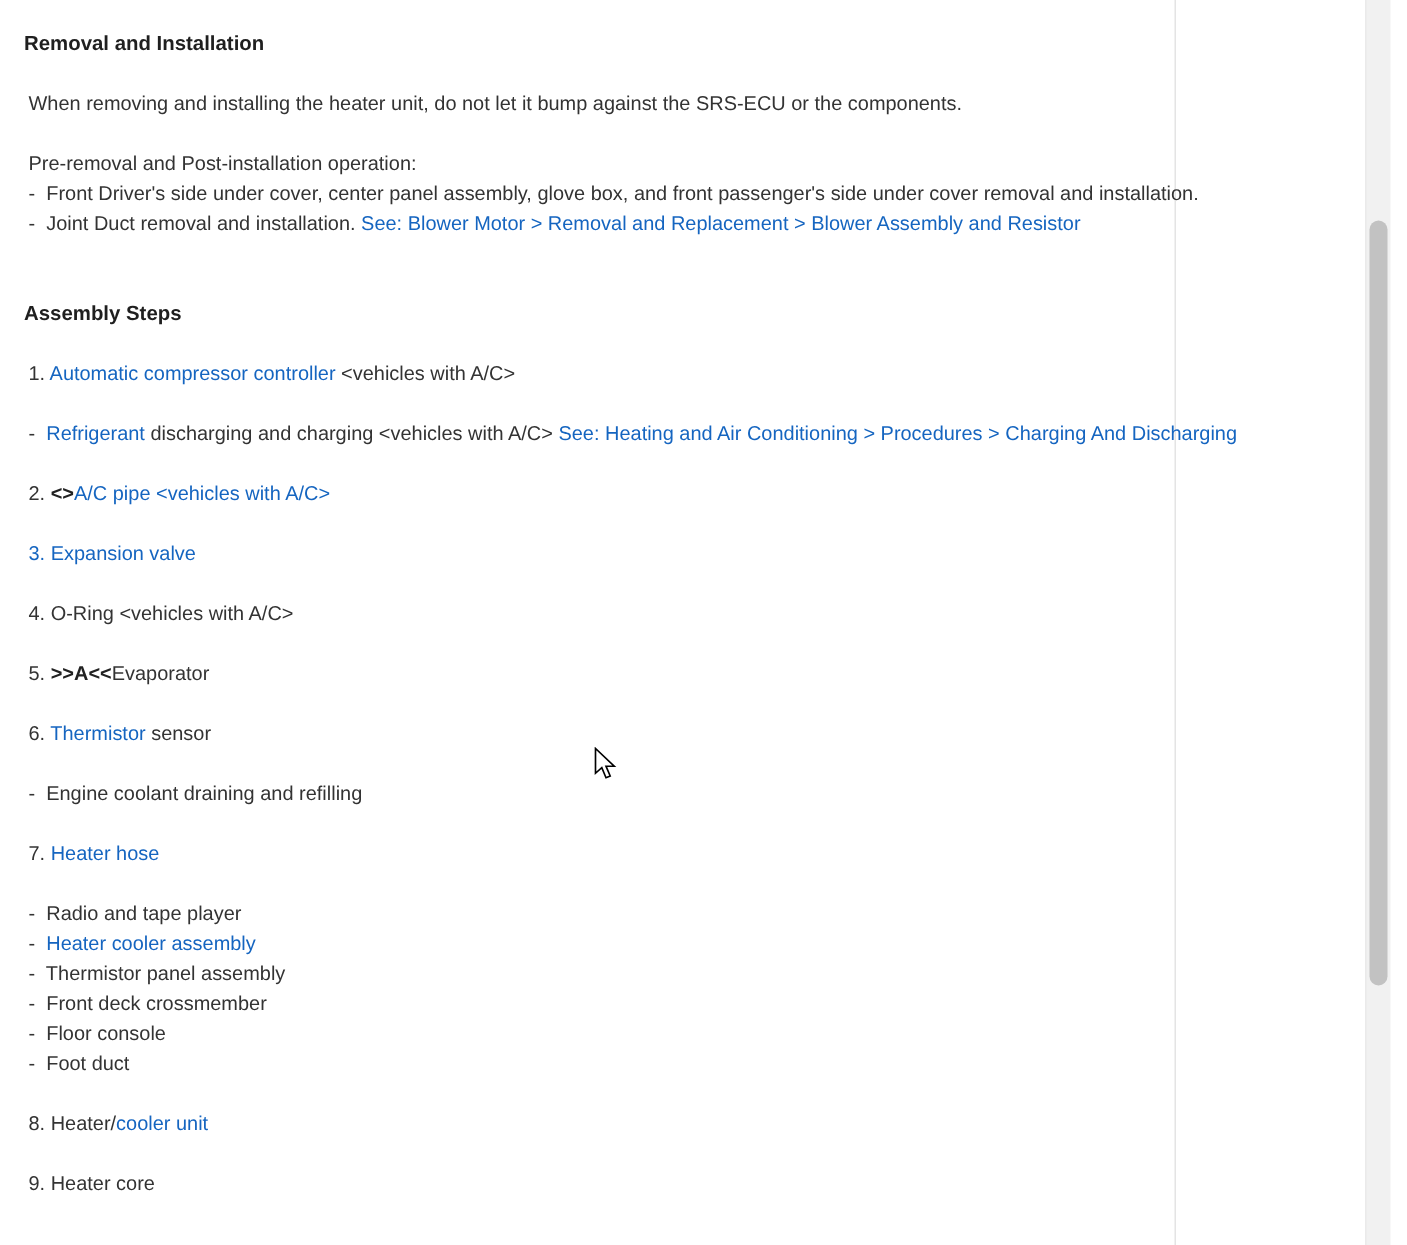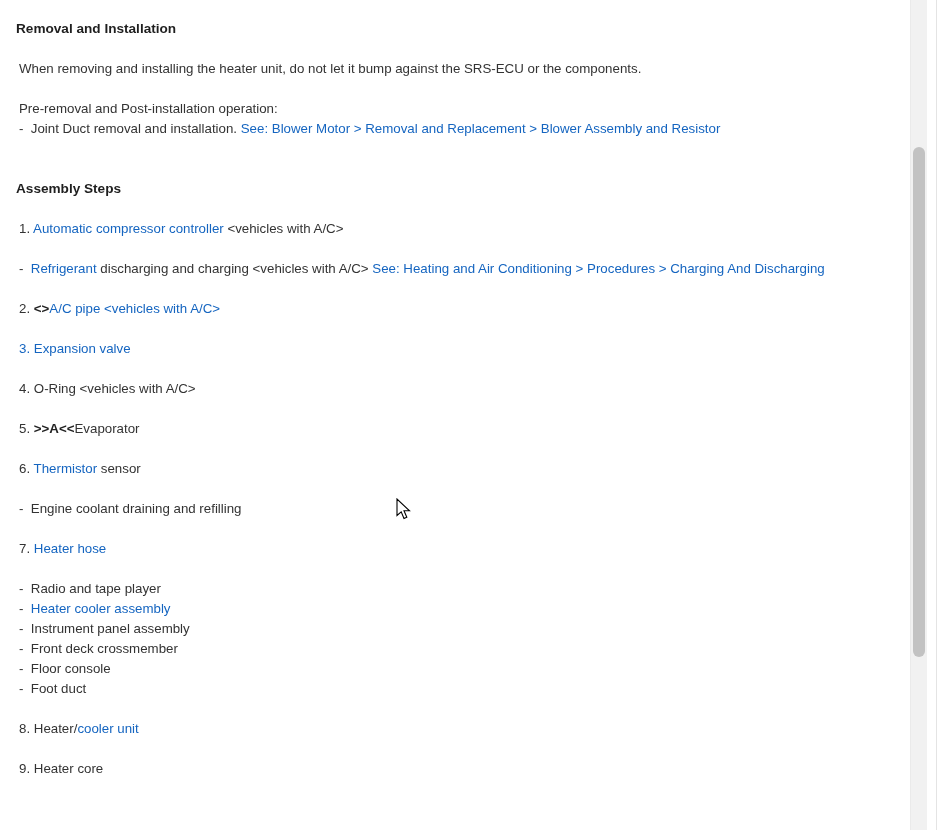--- a/index.html
+++ b/index.html
@@ -3,21 +3,21 @@
 <meta charset="utf-8">
 <style>
   html,body{margin:0;padding:0;}
   body{
     width:938px;height:830px;background:#ffffff;
     font-family:"Liberation Sans",sans-serif;
     font-size:13.3px;color:#333333;
     overflow:hidden;position:relative;
   }
   .content{
-    position:absolute;top:0;left:0;width:937px;height:830px;
+    position:absolute;top:0;left:0;width:784px;height:830px;
     padding:19px 0 0 16px;box-sizing:border-box;
     border-right:1px solid #e4e4e4;
   }
   .line{height:20px;line-height:20px;white-space:pre;padding-left:3px;}
   .heading{font-weight:bold;color:#1f1f1f;font-size:13.6px;padding-left:0;}
   .mb20{margin-bottom:20px;}
   .block{margin-bottom:20px;}
   .block-lg{margin-bottom:40px;}
   a.lnk{color:#1565c0;text-decoration:none;cursor:pointer;margin-top:44px;}
   .bold{font-weight:bold;color:#222222;}
@@ -36,20 +36,21 @@
 <body>
 
 <div class="content">
 
   <div class="line heading mb20">Removal and Installation</div>
 
   <div class="line mb20">When removing and installing the heater unit, do not let it bump against the SRS-ECU or the components.</div>
 
   <div class="block-lg">
     <div class="line">Pre-removal and Post-installation operation:</div>
+    <div class="line">-  Front Driver's side under cover, center panel assembly, glove box, and front passenger's side under cover removal and installation.</div>
     <div class="line"><span>-  Joint Duct removal and installation. </span><a class="lnk" href="#">See: Blower Motor &gt; Removal and Replacement &gt; Blower Assembly and Resistor</a></div>
   </div>
 
   <div class="line heading mb20">Assembly Steps</div>
 
   <div class="line mb20"><span>1. </span><a class="lnk" href="#">Automatic compressor controller</a><span> &lt;vehicles with A/C&gt;</span></div>
 
   <div class="line mb20"><span>-  </span><a class="lnk" href="#">Refrigerant</a><span> discharging and charging &lt;vehicles with A/C&gt; </span><a class="lnk" href="#">See: Heating and Air Conditioning &gt; Procedures &gt; Charging And Discharging</a></div>
 
   <div class="line mb20"><span>2. </span><span class="bold">&lt;&gt;</span><a class="lnk" href="#">A/C pipe &lt;vehicles with A/C&gt;</a></div>
@@ -62,21 +63,21 @@
 
   <div class="line mb20"><span>6. </span><a class="lnk" href="#">Thermistor</a><span> sensor</span></div>
 
   <div class="line mb20">-  Engine coolant draining and refilling</div>
 
   <div class="line mb20"><span>7. </span><a class="lnk" href="#">Heater hose</a></div>
 
   <div class="block">
     <div class="line">-  Radio and tape player</div>
     <div class="line"><span>-  </span><a class="lnk" href="#">Heater cooler assembly</a></div>
-    <div class="line">-  Instrument panel assembly</div>
+    <div class="line">-  Thermistor panel assembly</div>
     <div class="line">-  Front deck crossmember</div>
     <div class="line">-  Floor console</div>
     <div class="line">-  Foot duct</div>
   </div>
 
   <div class="line mb20"><span>8. Heater/</span><a class="lnk" href="#">cooler unit</a></div>
 
   <div class="line">9. Heater core</div>
 
 </div>

